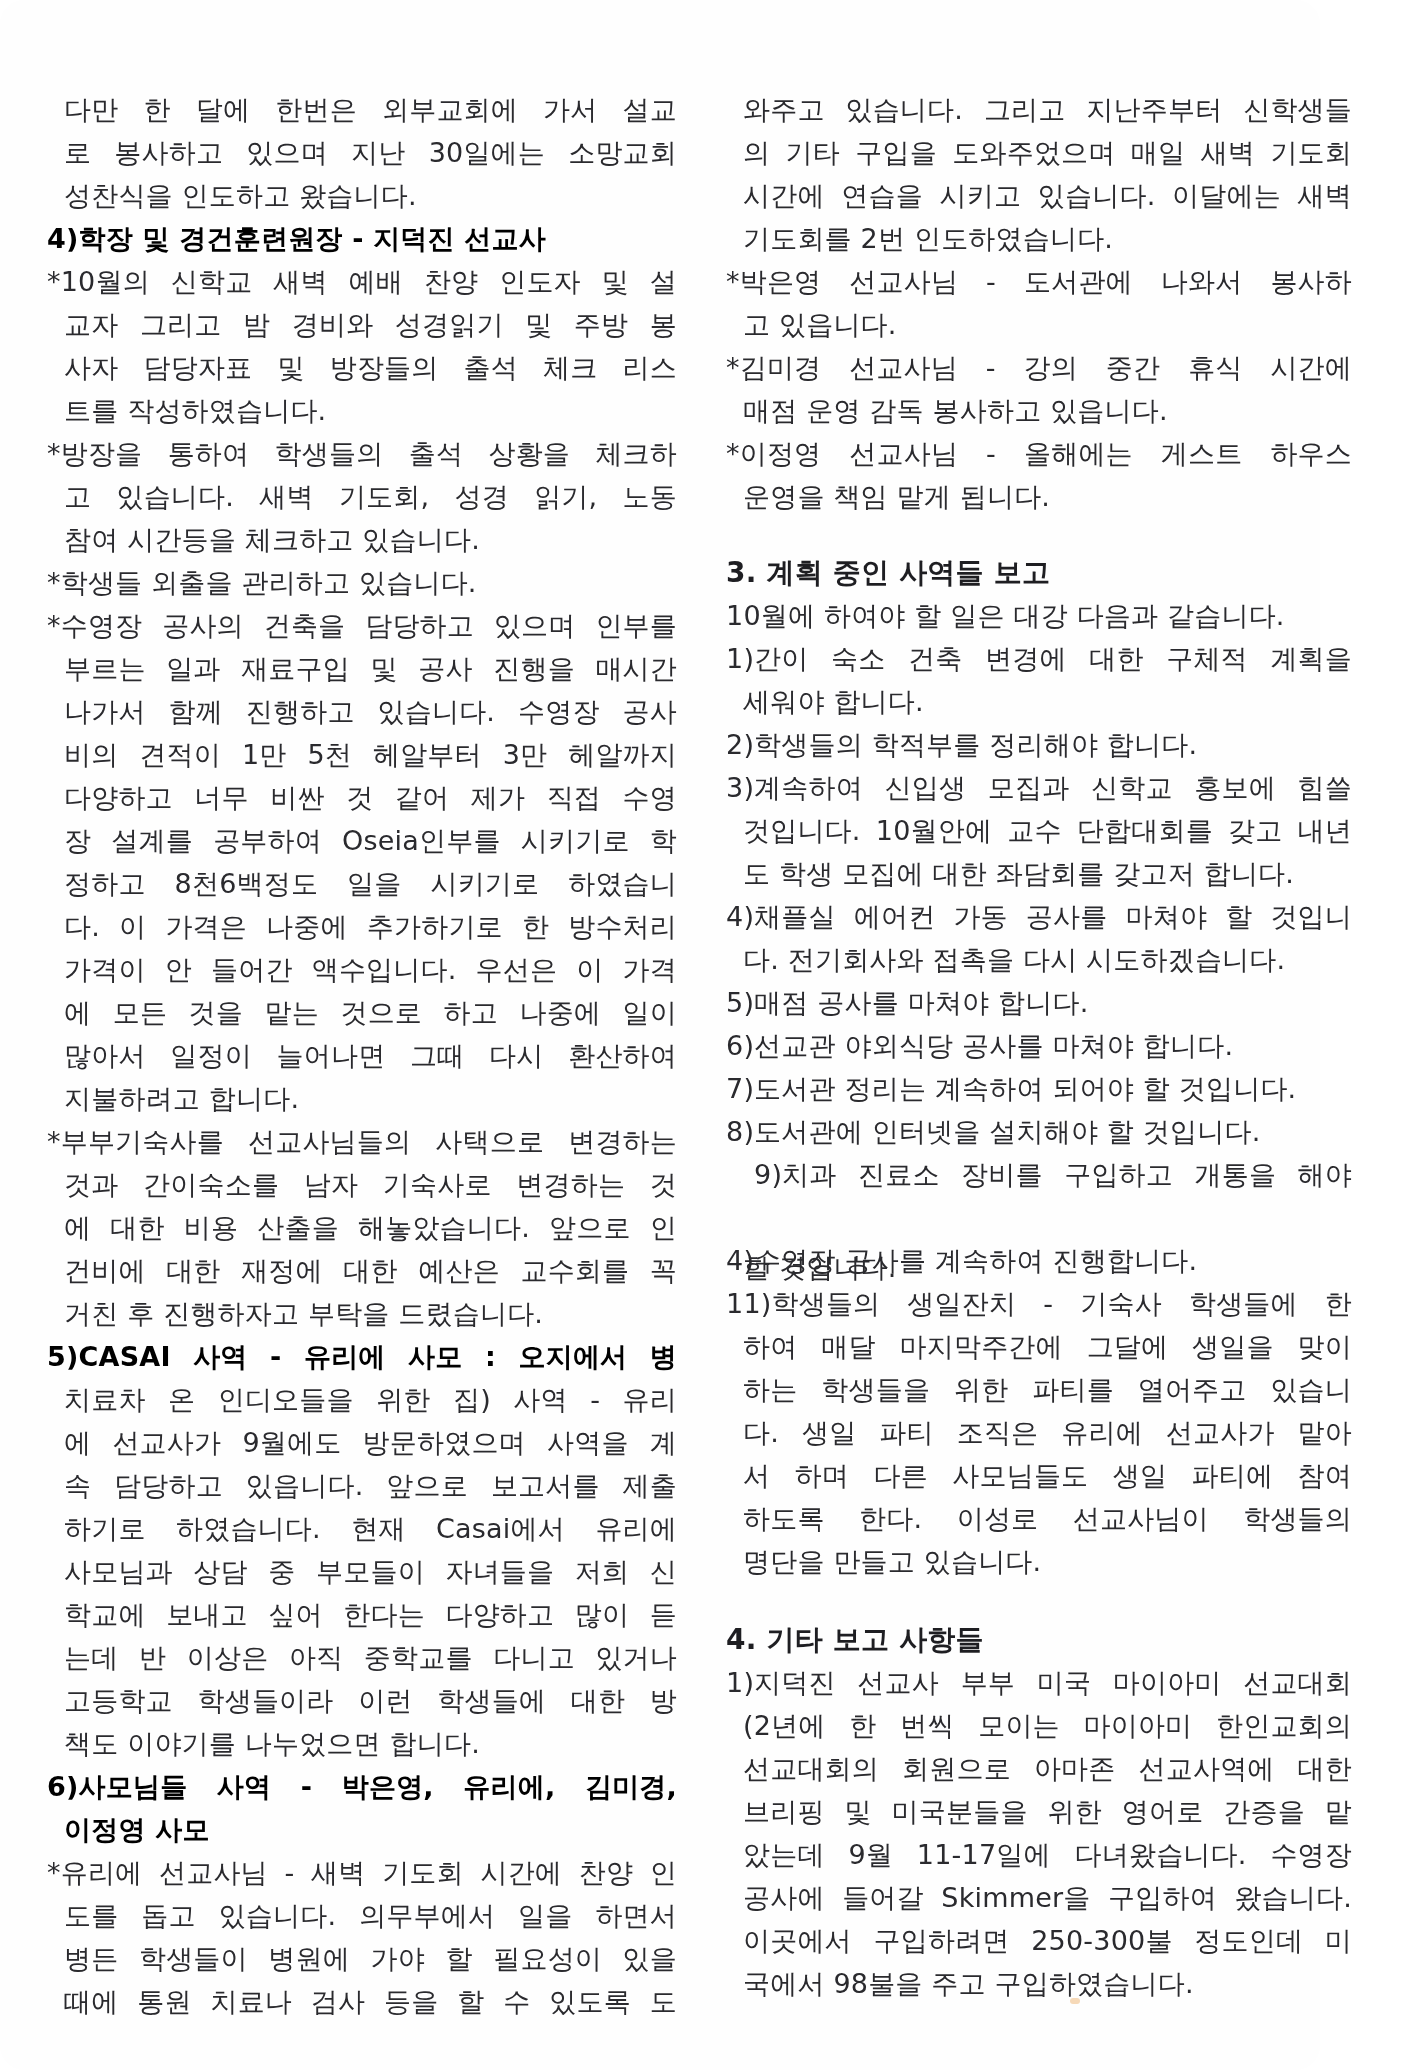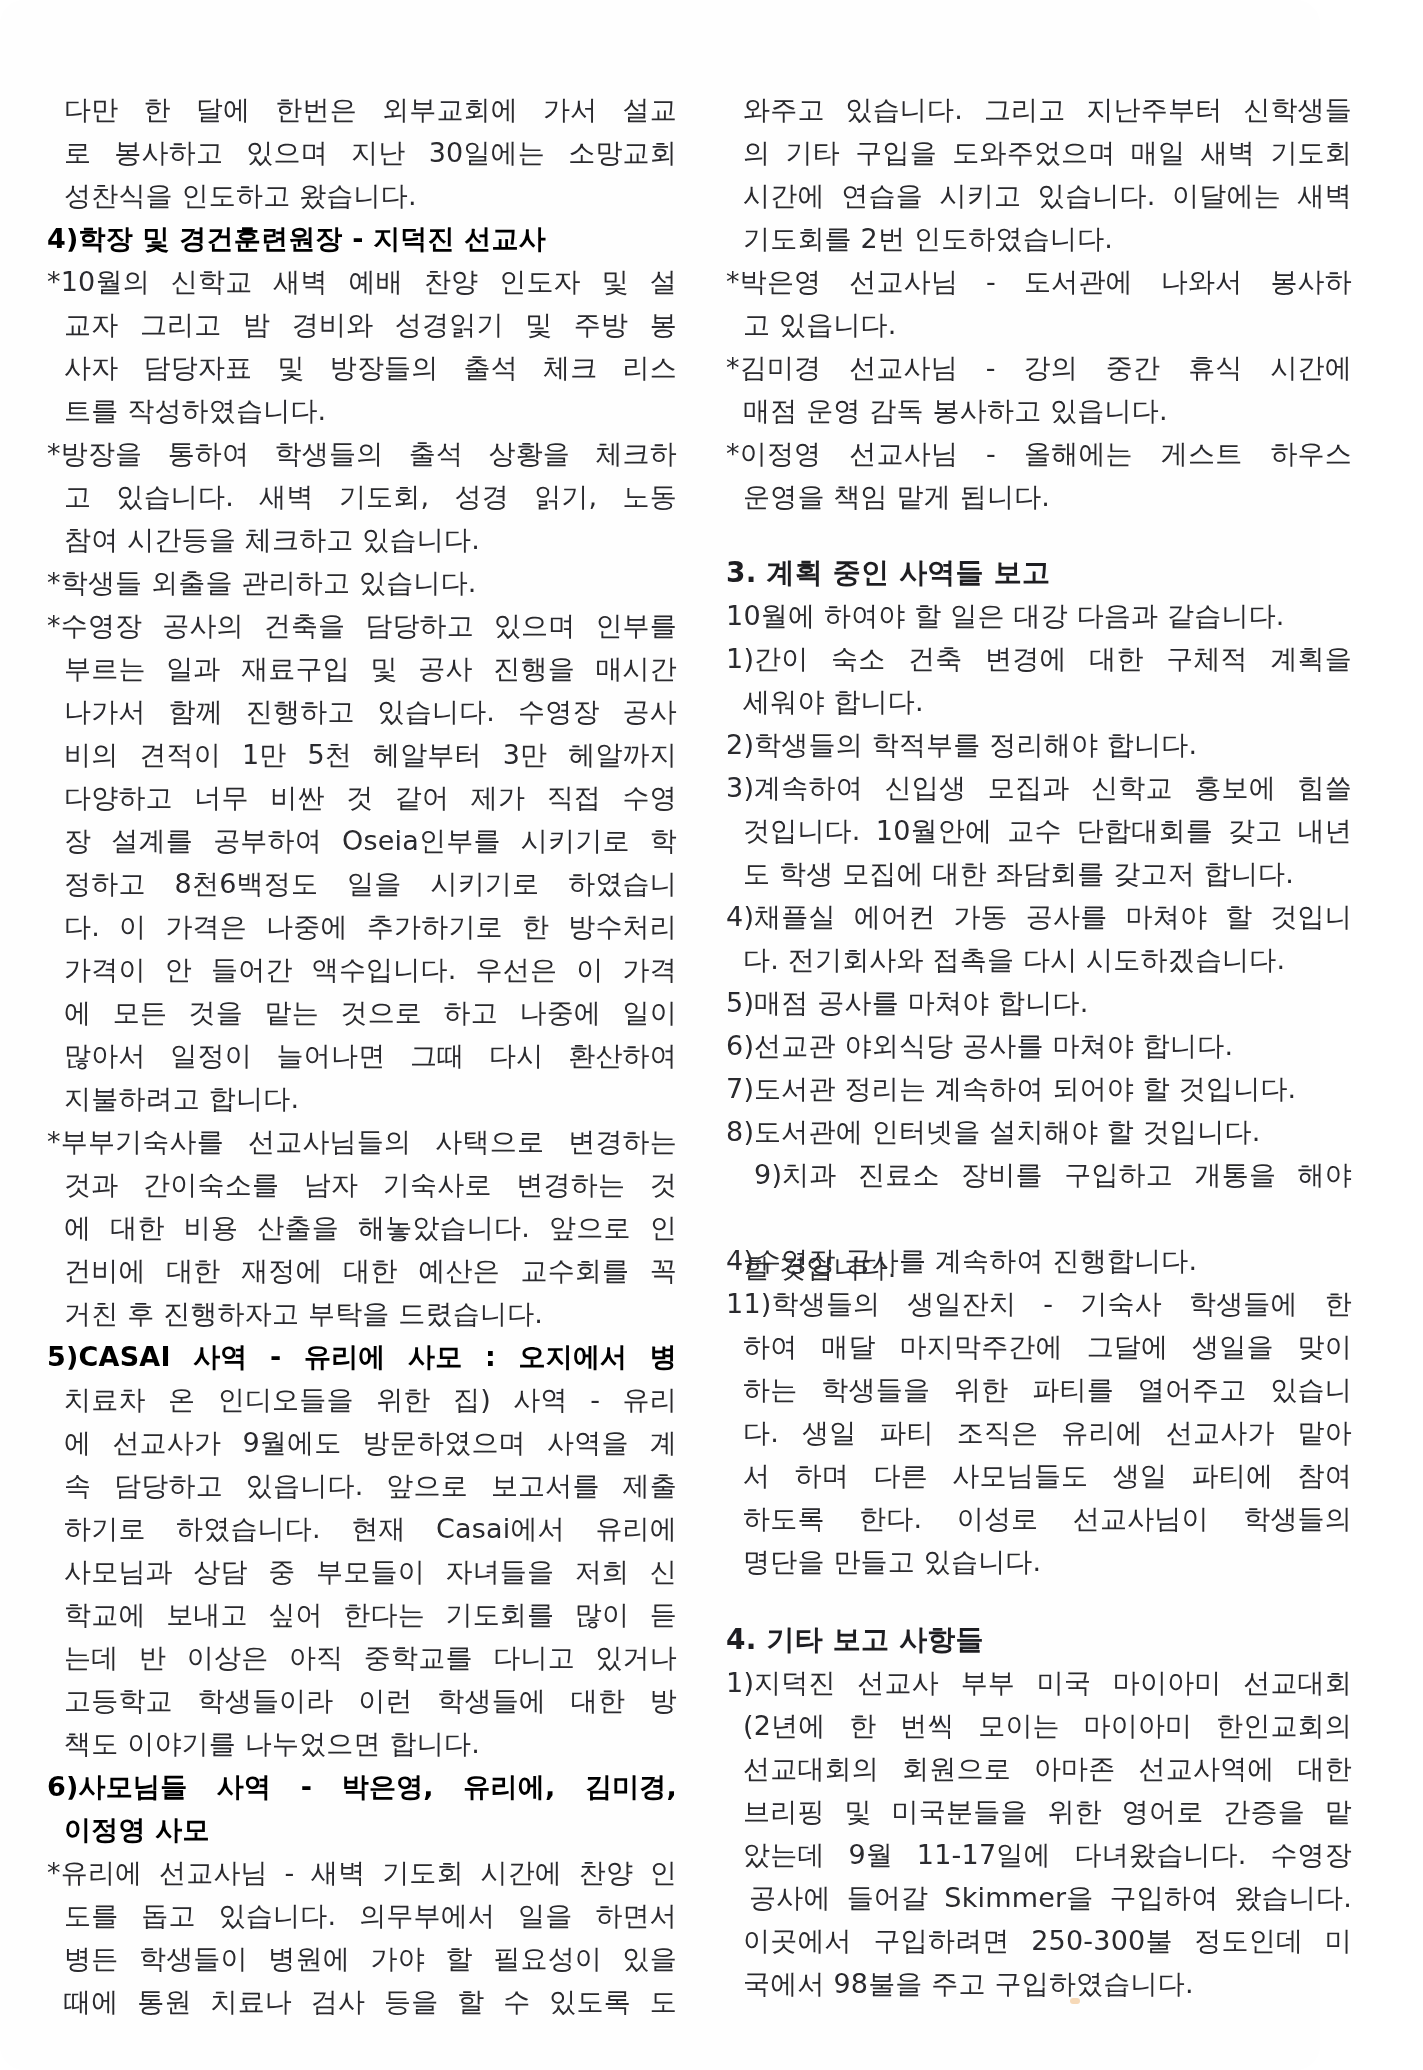--- a/index.html
+++ b/index.html
@@ -50,21 +50,21 @@
       <div class="line just indent" style="top: 1165px;">것과 간이숙소를 남자 기숙사로 변경하는 것</div>
       <div class="line just indent" style="top: 1208px;">에 대한 비용 산출을 해놓았습니다. 앞으로 인</div>
       <div class="line just indent" style="top: 1251px;">건비에 대한 재정에 대한 예산은 교수회를 꼭</div>
       <div class="line indent" style="top: 1294px;">거친 후 진행하자고 부탁을 드렸습니다.</div>
       <div class="line just heading" style="top: 1337px;">5)CASAI 사역 - 유리에 사모 : 오지에서 병</div>
       <div class="line just indent" style="top: 1380px;">치료차 온 인디오들을 위한 집) 사역 - 유리</div>
       <div class="line just indent" style="top: 1423px;">에 선교사가 9월에도 방문하였으며 사역을 계</div>
       <div class="line just indent" style="top: 1466px;">속 담당하고 있읍니다. 앞으로 보고서를 제출</div>
       <div class="line just indent" style="top: 1509px;">하기로 하였습니다. 현재 Casai에서 유리에</div>
       <div class="line just indent" style="top: 1552px;">사모님과 상담 중 부모들이 자녀들을 저희 신</div>
-      <div class="line just indent" style="top: 1595px;">학교에 보내고 싶어 한다는 기도회를 많이 듣</div>
+      <div class="line just indent" style="top: 1595px;">학교에 보내고 싶어 한다는 다양하고 많이 듣</div>
       <div class="line just indent" style="top: 1638px;">는데 반 이상은 아직 중학교를 다니고 있거나</div>
       <div class="line just indent" style="top: 1681px;">고등학교 학생들이라 이런 학생들에 대한 방</div>
       <div class="line indent" style="top: 1724px;">책도 이야기를 나누었으면 합니다.</div>
       <div class="line just heading" style="top: 1767px;">6)사모님들 사역 - 박은영, 유리에, 김미경,</div>
       <div class="line indent heading" style="top: 1810px;">이정영 사모</div>
       <div class="line just" style="top: 1853px;">*유리에 선교사님 - 새벽 기도회 시간에 찬양 인</div>
       <div class="line just indent" style="top: 1896px;">도를 돕고 있습니다. 의무부에서 일을 하면서</div>
       <div class="line just indent" style="top: 1939px;">병든 학생들이 병원에 가야 할 필요성이 있을</div>
       <div class="line just indent" style="top: 1982px;">때에 통원 치료나 검사 등을 할 수 있도록 도</div>
     </div>
@@ -102,18 +102,18 @@
       <div class="line just indent" style="top: 1413px;">다. 생일 파티 조직은 유리에 선교사가 맡아</div>
       <div class="line just indent" style="top: 1456px;">서 하며 다른 사모님들도 생일 파티에 참여</div>
       <div class="line just indent" style="top: 1499px;">하도록 한다. 이성로 선교사님이 학생들의</div>
       <div class="line indent" style="top: 1542px;">명단을 만들고 있습니다.</div>
       <div class="line section" style="top: 1620px;">4. 기타 보고 사항들</div>
       <div class="line just" style="top: 1663px;">1)지덕진 선교사 부부 미국 마이아미 선교대회</div>
       <div class="line just indent" style="top: 1706px;">(2년에 한 번씩 모이는 마이아미 한인교회의</div>
       <div class="line just indent" style="top: 1749px;">선교대회의 회원으로 아마존 선교사역에 대한</div>
       <div class="line just indent" style="top: 1792px;">브리핑 및 미국분들을 위한 영어로 간증을 맡</div>
       <div class="line just indent" style="top: 1835px;">았는데  9월 11-17일에 다녀왔습니다. 수영장</div>
-      <div class="line just indent" style="top: 1878px; margin-left: 6px;">공사에 들어갈 Skimmer을 구입하여 왔습니다.</div>
+      <div class="line just indent" style="top: 1878px;">공사에 들어갈 Skimmer을 구입하여 왔습니다.</div>
       <div class="line just indent" style="top: 1921px;">이곳에서 구입하려면 250-300불 정도인데 미</div>
       <div class="line indent" style="top: 1964px;">국에서 98불을 주고 구입하였습니다.</div>
     </div>
   <div class="speck" style="left:1070px; top:1998px;"></div>
 </div>
 
 </body></html>

